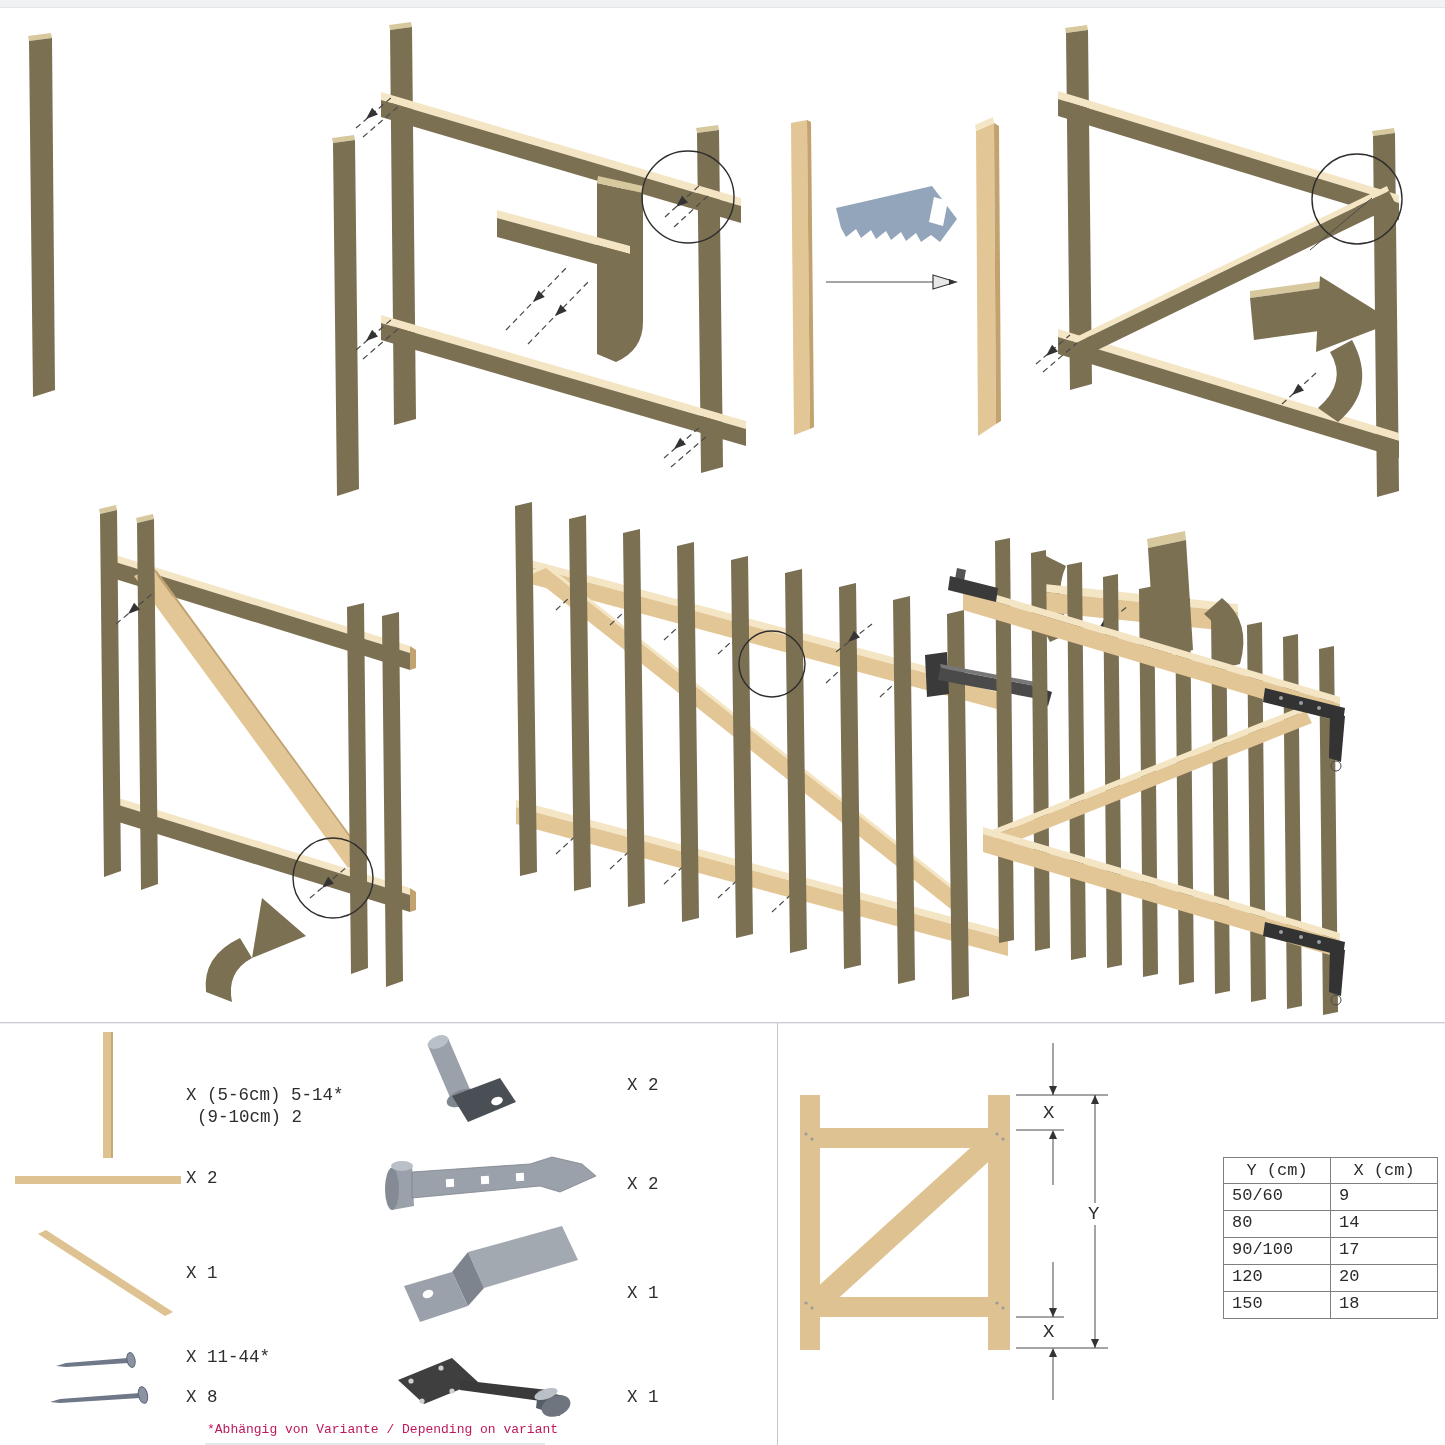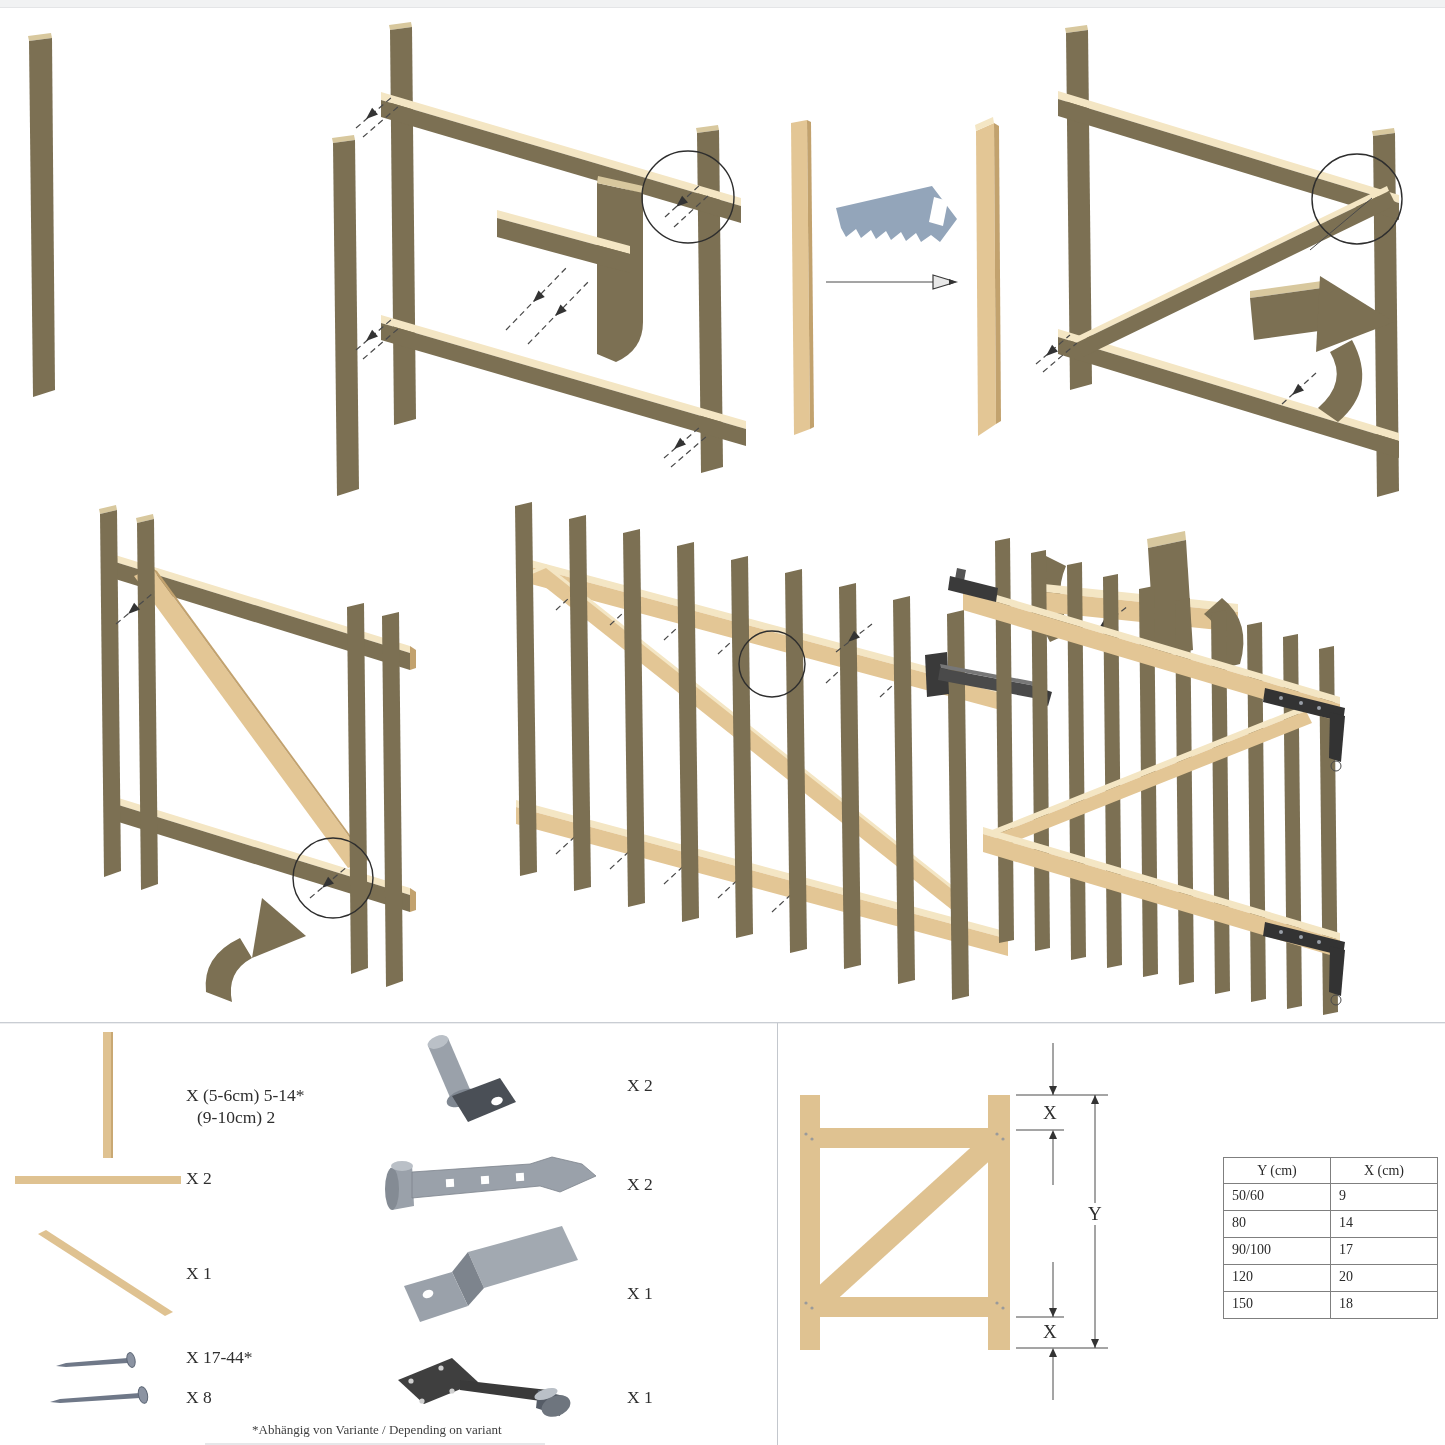--- a/index.html
+++ b/index.html
@@ -1,27 +1,27 @@
 <!DOCTYPE html>
 <html><head>
 <meta charset="utf-8">
 <style>
   html,body{margin:0;padding:0;background:#fff;}
   .page{position:relative;width:1445px;height:1445px;background:#ffffff;
-        font-family:Liberation Serif, serif;overflow:hidden;}
+        font-family:Liberation Mono, monospace;overflow:hidden;}
   svg.art{position:absolute;left:0;top:0;}
   .top-strip{position:absolute;left:0;top:0;width:1445px;height:7px;background:#f1f2f3;border-bottom:1px solid #e4e5e7;}
   .h-div{position:absolute;left:0;top:1022px;width:1445px;height:1px;background:#c9cdd3;box-shadow:0 1px 0 #edeef0;}
   .v-div{position:absolute;left:777px;top:1023px;width:1px;height:422px;background:#c3c7cd;}
   .bottom-smudge{position:absolute;left:205px;top:1443px;width:340px;height:2px;background:#e6e7e9;}
   .lbl{position:absolute;color:#2e2e2e;font-size:17.5px;line-height:1.1;white-space:nowrap;}
-  .foot{position:absolute;color:#404040;font-size:13px;white-space:nowrap;margin-left:45px;}
+  .foot{position:absolute;color:#be185d;font-size:13px;white-space:nowrap;}
   .dim-lbl{position:absolute;color:#2e2e2e;font-size:19px;background:#fff;padding:0 2px;white-space:nowrap;}
   table.dims{position:absolute;left:1223px;top:1157px;border-collapse:collapse;
-             font-size:14px;color:#2a2a2a;background:#fff;}
+             font-size:17px;color:#2a2a2a;background:#fff;}
   table.dims th,table.dims td{border:1px solid #7f7f7f;font-weight:400;}
   table.dims th{width:96px;height:25px;text-align:center;padding:0;}
   table.dims td{width:96px;height:21px;text-align:left;padding:1px 2px 4px 8px;}
   
   .wdf{fill:#7C7053;} .wdt{fill:#D8C89E;}
   .wlf{fill:#E3C695;} .wlt{fill:#F4E6C4;} .wls{fill:#C2A26E;}
   .circ{fill:none;stroke:#2e2e2e;stroke-width:1.4;}
   .dash{stroke:#4a4a4a;stroke-width:1.2;stroke-dasharray:6 4;fill:none;}
   .thin{stroke:#4a4a4a;stroke-width:1;fill:none;}
   .hwg{fill:#9aa1aa;} .hwgd{fill:#7d848d;} .hwgl{fill:#bac0c7;} .hwk{fill:#3f3f3f;}
@@ -328,21 +328,21 @@
 
 <div class="top-strip"></div>
 <div class="h-div"></div>
 <div class="v-div"></div>
 <div class="bottom-smudge"></div>
 
 <div class="lbl" style="left:186px;top:1086px;">X (5-6cm) 5-14*</div>
 <div class="lbl" style="left:197px;top:1108px;">(9-10cm) 2</div>
 <div class="lbl" style="left:186px;top:1169px;">X 2</div>
 <div class="lbl" style="left:186px;top:1264px;">X 1</div>
-<div class="lbl" style="left:186px;top:1348px;">X 17-44*</div>
+<div class="lbl" style="left:186px;top:1348px;">X 11-44*</div>
 <div class="lbl" style="left:186px;top:1388px;">X 8</div>
 <div class="lbl" style="left:627px;top:1076px;">X 2</div>
 <div class="lbl" style="left:627px;top:1175px;">X 2</div>
 <div class="lbl" style="left:627px;top:1284px;">X 1</div>
 <div class="lbl" style="left:627px;top:1388px;">X 1</div>
 <div class="foot" style="left:207px;top:1422px;">*Abhängig von Variante / Depending on variant</div>
 
 <div class="dim-lbl" style="left:1041px;top:1102px;">X</div>
 <div class="dim-lbl" style="left:1086px;top:1203px;">Y</div>
 <div class="dim-lbl" style="left:1041px;top:1321px;">X</div>

